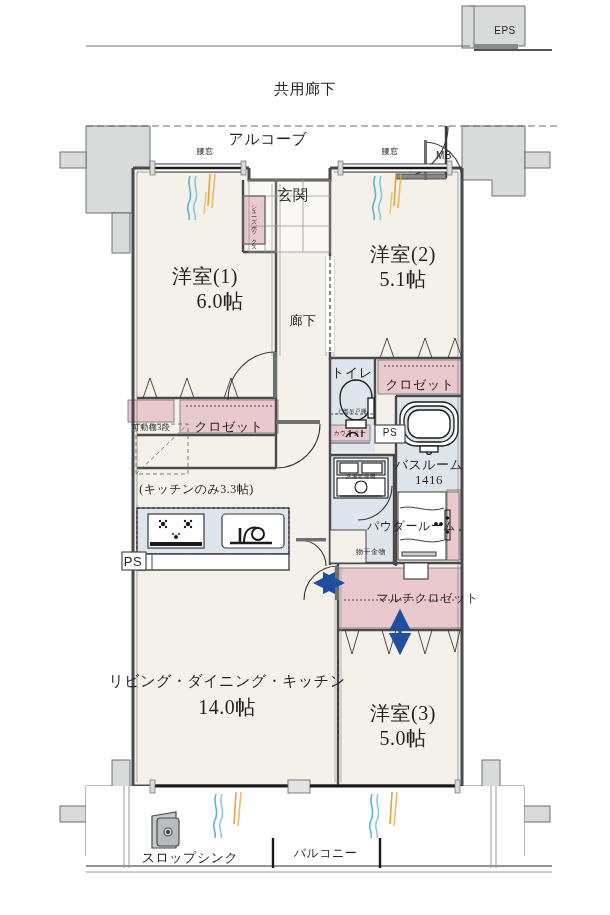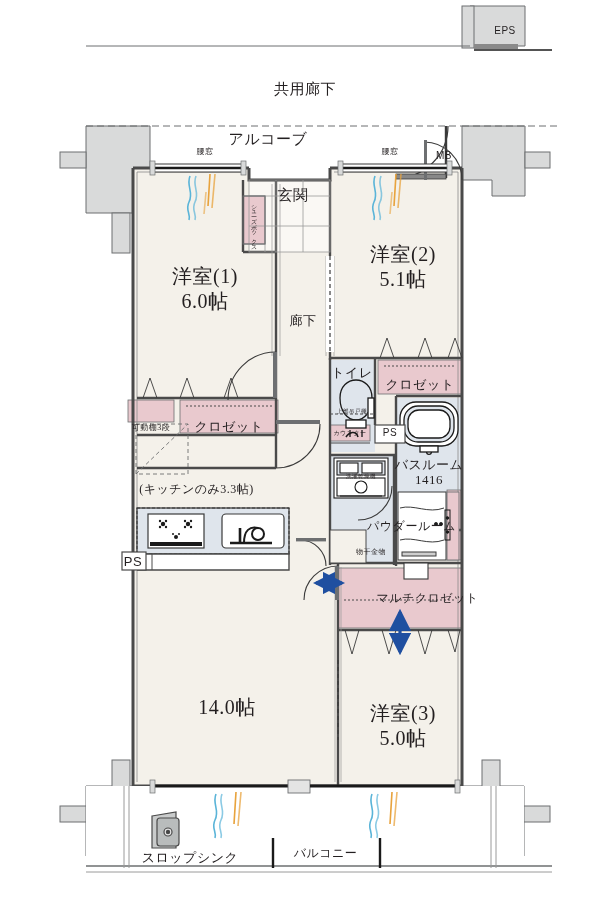--- a/index.html
+++ b/index.html
@@ -445,28 +445,29 @@
 <div class="lbl vert f6" style="left:249px;top:200px;">シューズボックス</div>
 <div class="lbl c f13" style="left:303px;top:312px;">廊下</div>
 
 <div class="lbl c f10 sans" style="left:505px;top:25px;">EPS</div>
 <div class="lbl c f10 sans" style="left:444px;top:150px;">MB</div>
 
 <div class="lbl c f8" style="left:205px;top:146px;">腰窓</div>
 <div class="lbl c f8" style="left:390px;top:146px;">腰窓</div>
 
 <div class="lbl c f18" style="left:205px;top:263px;">洋室(1)</div>
-<div class="lbl c f18" style="left:205px;top:288px;text-align:right;">6.0帖</div>
+<div class="lbl c f18" style="left:220px;top:288px;text-align:right;">6.0帖</div>
 
 <div class="lbl c f18" style="left:403px;top:241px;">洋室(2)</div>
 <div class="lbl c f18" style="left:403px;top:266px;">5.1帖</div>
 
 <div class="lbl c f18" style="left:403px;top:700px;">洋室(3)</div>
 <div class="lbl c f18" style="left:403px;top:725px;">5.0帖</div>
 
+<div class="lbl c f15" style="left:227px;top:672px;">リビング・ダイニング・キッチン</div>
 <div class="lbl c f18" style="left:227px;top:694px;">14.0帖</div>
 
 <div class="lbl c f13" style="left:352px;top:364px;">トイレ</div>
 <div class="lbl c f55" style="left:352px;top:408px;">上部吊戸棚</div>
 <div class="lbl c f6" style="left:350px;top:429px;">カウンター</div>
 <div class="lbl c f10 sans" style="left:390px;top:427px;">PS</div>
 <div class="lbl c f9 sans" style="left:133px;top:554px;">PS</div>
 
 <div class="lbl c f9" style="left:420px;top:376px;">クロゼット</div>
 <div class="lbl c f9" style="left:229px;top:418px;">クロゼット</div>

